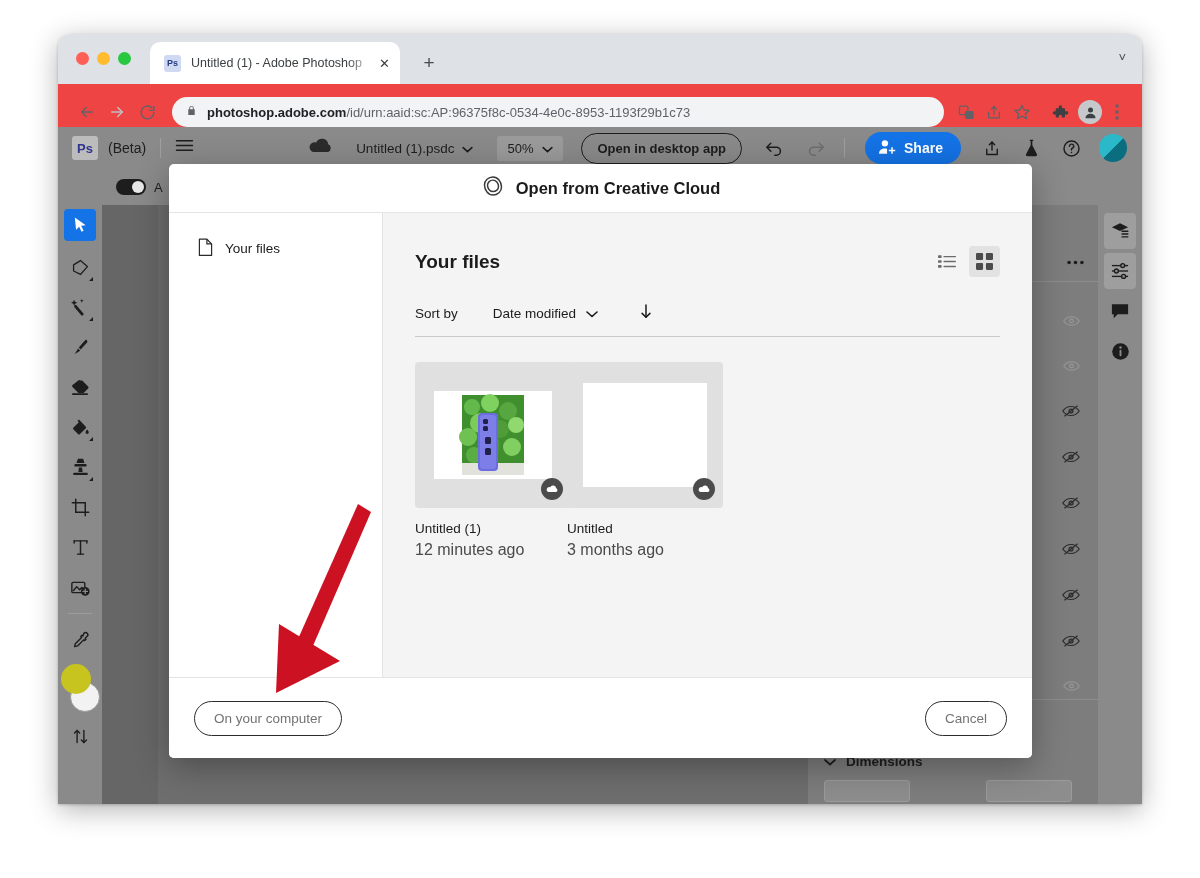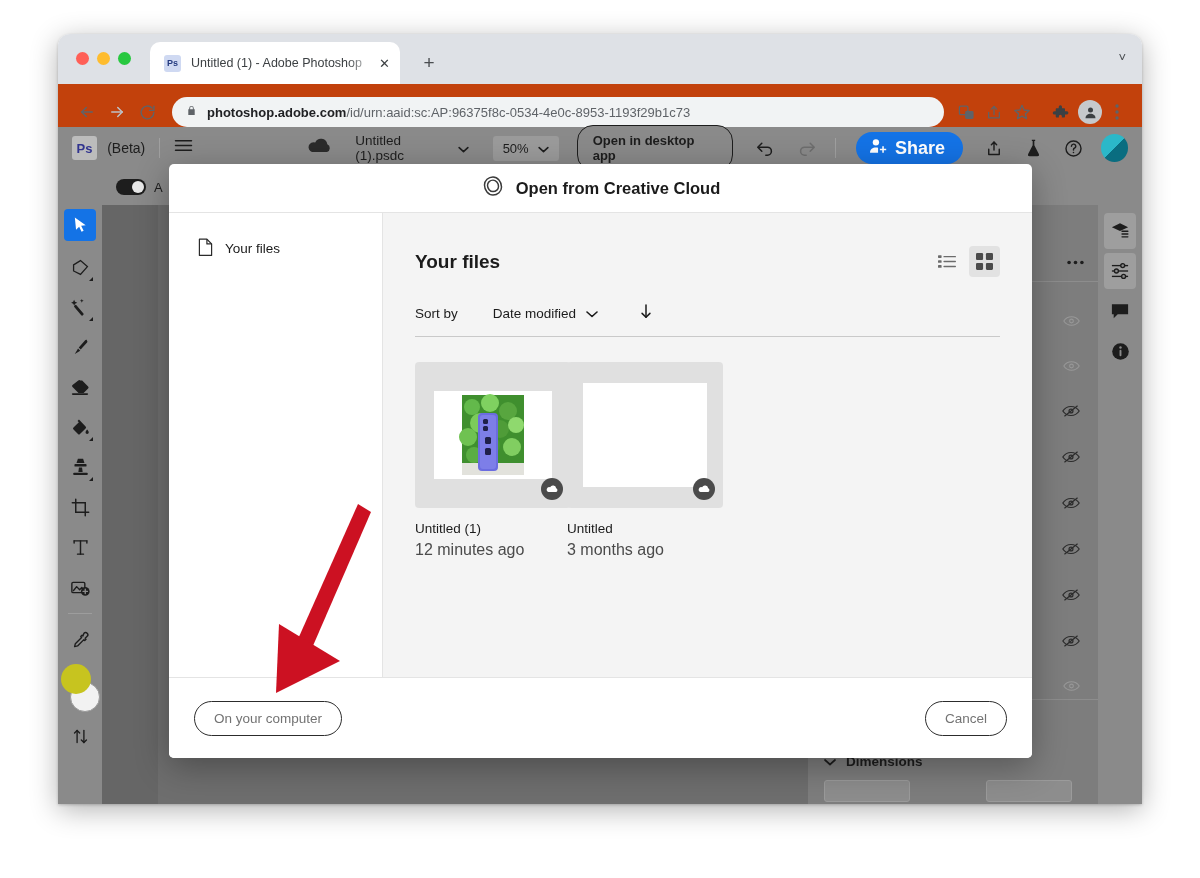--- a/index.html
+++ b/index.html
@@ -64,21 +64,21 @@
   }
   #tab-chevron {
     position: absolute; right: 16px; top: 16px;
     font-size: 13px; color: #4a4d51;
   }
 
   
   #url-bar-row {
     position: absolute; left: 0; top: 50px;
     width: 100%; height: 56px;
-    background: #c2410c;
+    background: #ef4444;
     display: flex; align-items: center;
     padding: 0 14px;
   }
   .nav-btn {
     width: 30px; height: 30px; flex: 0 0 auto;
     display: flex; align-items: center; justify-content: center;
     font-size: 16px; color: #5f6368;
   }
   .nav-btn.disabled { color: #bdc1c6; }
   #omnibox {
@@ -141,21 +141,21 @@
   }
   .ps-tool-icon {
     margin-left: 22px; display: flex; align-items: center; justify-content: center;
     color: #1d1d1d;
   }
   .ps-tool-icon.dim { color: #6e6e6e; }
   #ps-share-btn {
     margin-left: 20px; background: #1473e6; color: #fff;
     border-radius: 18px; height: 32px; padding: 0 18px 0 12px;
     display: flex; align-items: center; gap: 8px;
-    font-size: 18px; font-weight: bold;
+    font-size: 14px; font-weight: bold;
   }
   #ps-avatar {
     margin-left: 18px; margin-right: 14px;
     width: 28px; height: 28px; border-radius: 50%;
     background: #0b7a8c;
     background-image: linear-gradient(135deg, #2bb8c9 50%, #0a6d80 50%);
   }
 
   
   #ps-optionsbar {

